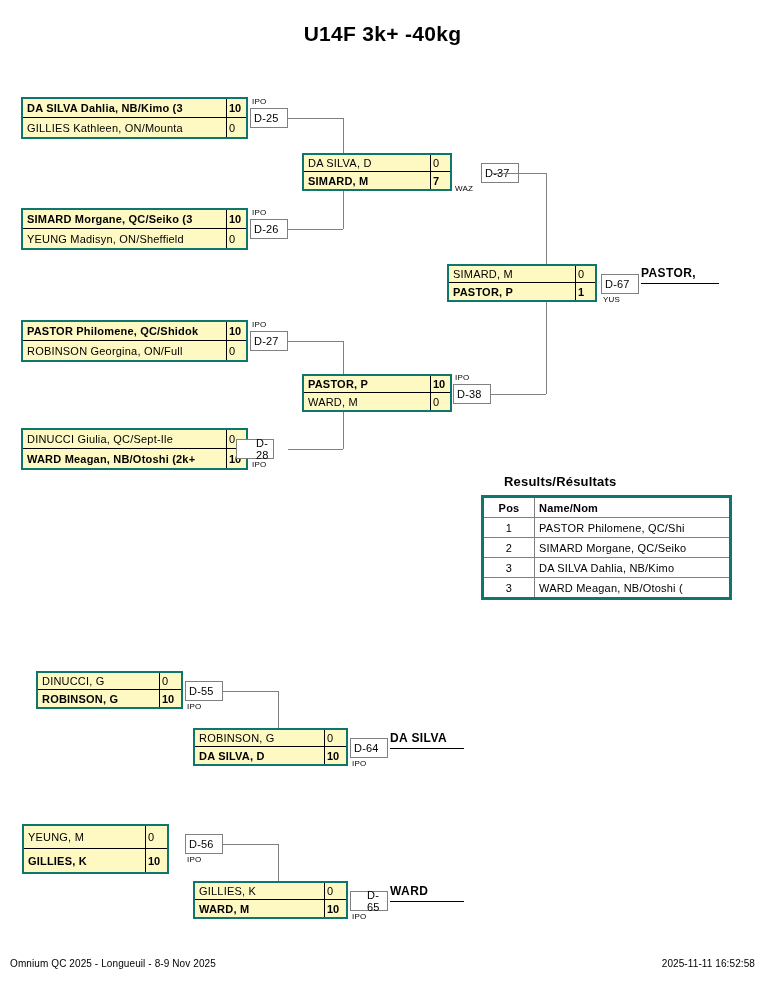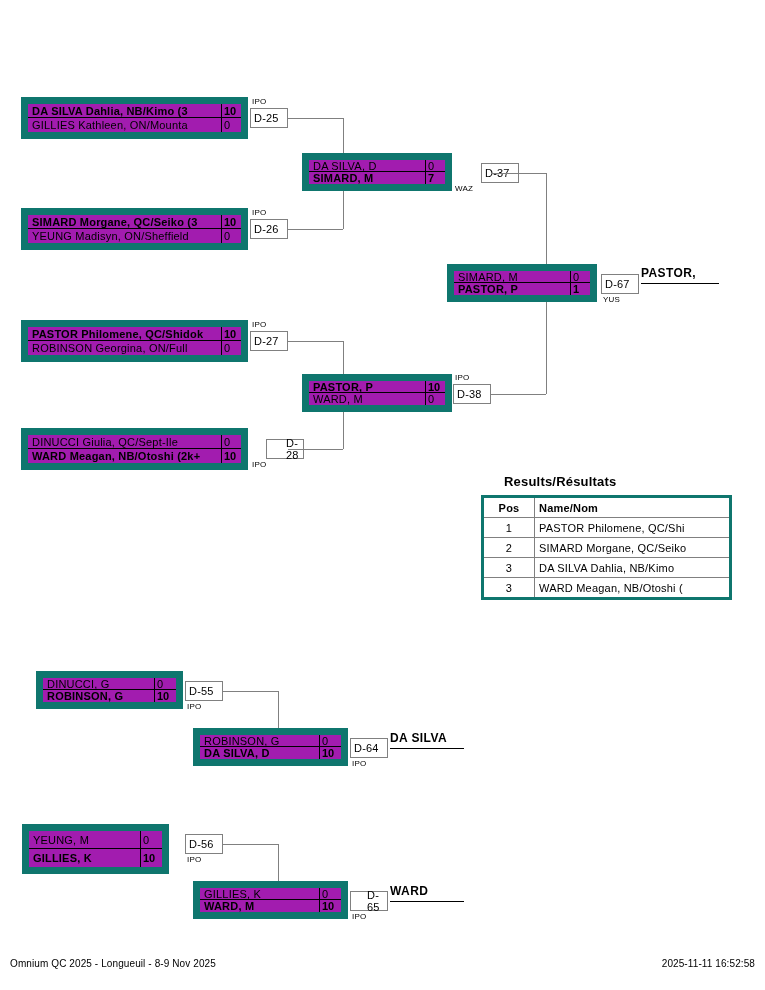--- a/index.html
+++ b/index.html
@@ -27,23 +27,23 @@
     width: 765px;
     text-align: center;
     font-size: 21px;
     font-weight: bold;
     letter-spacing: 0.3px;
   }
 
   
   .match {
     position: absolute;
-    border: 7px solid #0f766e;
+    border: 2px solid #0f766e;
     box-sizing: border-box;
-    background: #a21caf;
+    background: #fef9c3;
   }
   .row {
     position: relative;
     height: 50%;
     box-sizing: border-box;
     display: flex;
     align-items: center;
   }
   .row.top {
     border-bottom: 1px solid #000;
@@ -149,20 +149,21 @@
     top: 958px;
     font-size: 10px;
     letter-spacing: 0.1px;
   }
 </style>
 </head>
 <body>
 
 <div id="page">
 
+  <div class="title">U14F 3k+ -40kg</div>
 
   <div class="match" style="left:21px; top:97px; width:227px; height:42px;">
     <div class="row top winner">
       <span class="pname">DA SILVA Dahlia, NB/Kimo (3</span>
       <span class="pscore" style="width:20px;">10</span>
     </div>
     <div class="row">
       <span class="pname">GILLIES Kathleen, ON/Mounta</span>
       <span class="pscore" style="width:20px;">0</span>
     </div>
@@ -220,21 +221,21 @@
   <div class="match" style="left:21px; top:428px; width:227px; height:42px;">
     <div class="row top">
       <span class="pname">DINUCCI Giulia, QC/Sept-Ile</span>
       <span class="pscore" style="width:20px;">0</span>
     </div>
     <div class="row winner">
       <span class="pname">WARD Meagan, NB/Otoshi (2k+</span>
       <span class="pscore" style="width:20px;">10</span>
     </div>
   </div>
-  <div class="fightbox" style="left:266px; top:439px; width:38px; height:20px;padding-left:19px;">D-28</div>
+  <div class="fightbox" style="left:236px; top:439px; width:38px; height:20px;padding-left:19px;">D-28</div>
   <div class="method" style="left:252px; top:460px;">IPO</div>
   <div class="ln lnh" style="left:288px; top:449px; width:55px;"></div>
   <div class="ln lnv" style="left:343px; top:410px; height:39px;"></div>
 
   <div class="match" style="left:302px; top:374px; width:150px; height:38px;">
     <div class="row top winner">
       <span class="pname">PASTOR, P</span>
       <span class="pscore" style="width:20px;">10</span>
     </div>
     <div class="row">

